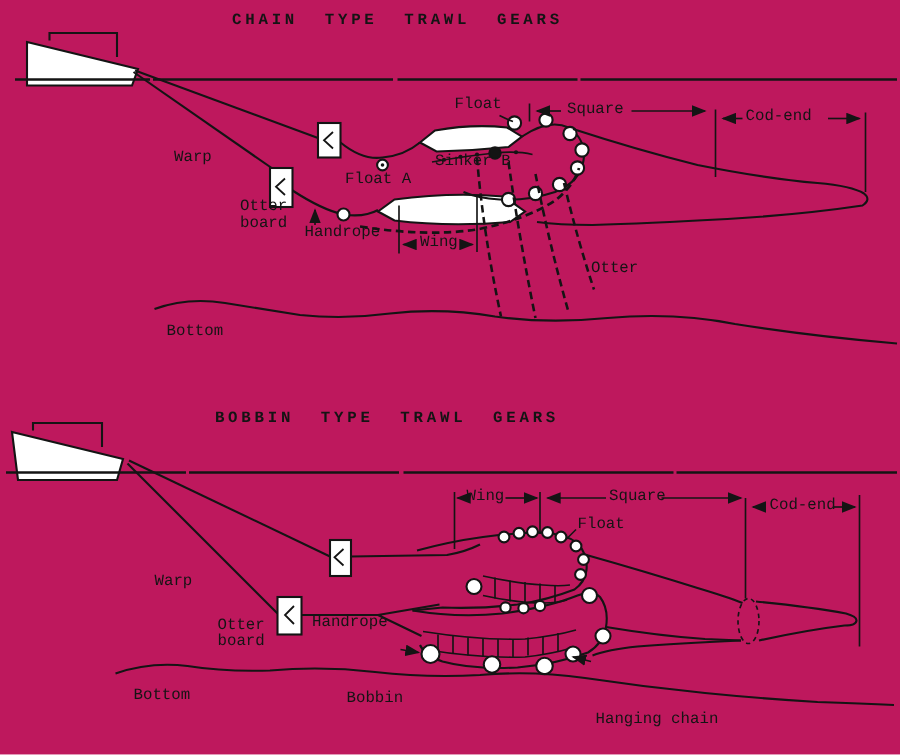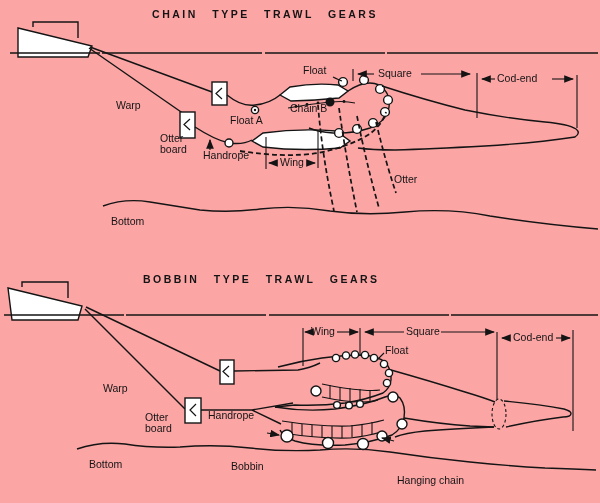--- a/index.html
+++ b/index.html
@@ -1,17 +1,17 @@
 <!DOCTYPE html>
 <html><head>
 <meta charset="utf-8">
 <style>
   html,body{margin:0;padding:0;background:#fff;}
-  #stage{position:relative;width:600px;height:503px;background:#fca5a5;overflow:hidden;
-         font-family:Liberation Sans, sans-serif;color:#141414;}
+  #stage{position:relative;width:600px;height:503px;background:#be185d;overflow:hidden;
+         font-family:Liberation Mono, monospace;color:#141414;}
   #art{position:absolute;left:0;top:0;}
   .lbl{position:absolute;font-size:10.5px;line-height:11px;color:#141414;white-space:nowrap;}
   .title{position:absolute;font-size:10.5px;font-weight:bold;letter-spacing:2.5px;word-spacing:9px;
          text-align:center;color:#141414;white-space:nowrap;}
 </style>
 </head>
 <body>
 
 <div id="stage">
 
@@ -213,21 +213,21 @@
 </svg>
 
   <div class="title" style="left:150px;top:8px;width:230px;">CHAIN TYPE TRAWL GEARS</div>
   <div class="lbl" style="left:116px;top:100px;">Warp</div>
   <div class="lbl" style="left:160px;top:133px;">
     <span>Otter</span><br>
     <span>board</span>
   </div>
   <div class="lbl" style="left:203px;top:150px;">Handrope</div>
   <div class="lbl" style="left:230px;top:115px;">Float A</div>
-  <div class="lbl" style="left:290px;top:103px;">Chain B</div>
+  <div class="lbl" style="left:290px;top:103px;">Sinker B</div>
   <div class="lbl" style="left:303px;top:65px;">Float</div>
   <div class="lbl" style="left:378px;top:68px;">Square</div>
   <div class="lbl" style="left:497px;top:73px;">Cod-end</div>
   <div class="lbl" style="left:280px;top:157px;">Wing</div>
   <div class="lbl" style="left:394px;top:174px;">Otter</div>
   <div class="lbl" style="left:111px;top:216px;">Bottom</div>
 
   <div class="title" style="left:143px;top:273px;width:230px;">BOBBIN TYPE TRAWL GEARS</div>
   <div class="lbl" style="left:103px;top:383px;">Warp</div>
   <div class="lbl" style="left:145px;top:412px;">

